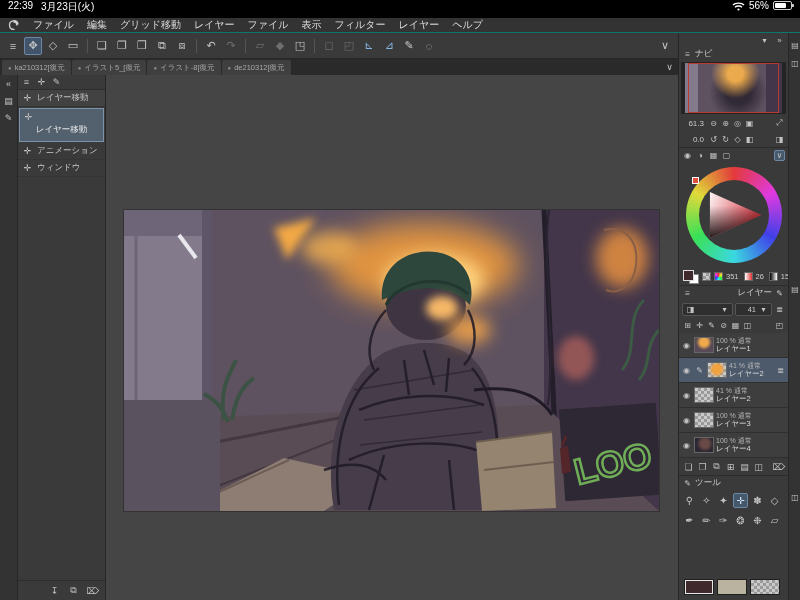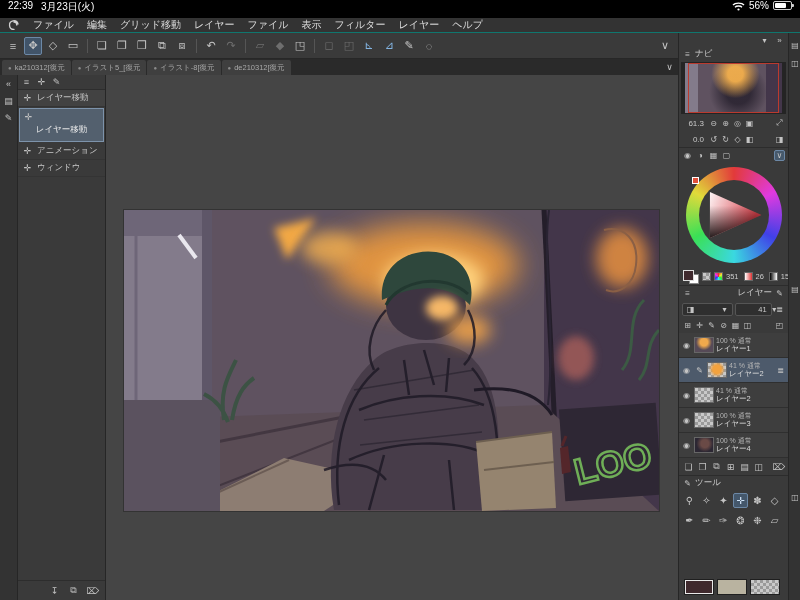--- a/index.html
+++ b/index.html
@@ -72,21 +72,21 @@
   .cpair .back{position:absolute;left:6px;top:4px;width:10px;height:10px;background:#fff;border:1px solid #888;}
   .cpair .front{position:absolute;left:0;top:0;width:11px;height:11px;border:1px solid #ddd;}
   .chip{width:9px;height:9px;border:1px solid #666;flex:0 0 auto;}
   .chip.h{background:conic-gradient(#e33,#ee3,#3e3,#3ee,#33e,#e3e,#e33);}
   .chip.s{background:linear-gradient(90deg,#fff,#d33);}
   .chip.v{background:linear-gradient(90deg,#000,#fff);}
   .hsvv{font-size:7.5px;color:#ccc;margin-right:2px;}
   
   .blendrow{height:18px;display:flex;align-items:center;gap:2px;padding:0 3px;}
   .combo{height:13px;background:#2f2f2f;border:1px solid #555;border-radius:2px;display:flex;align-items:center;gap:2px;padding:0 2px;font-size:7.5px;color:#ccc;}
-  .opac{width:24px;justify-content:center;padding-left:33px;}
+  .opac{width:24px;justify-content:flex-end;padding-left:33px;}
   .lockrow{height:15px;display:flex;align-items:center;gap:1px;padding:0 3px;}
   .layers{flex:0 0 auto;}
   .lrow{height:25px;display:flex;align-items:center;gap:2px;padding:0 2px;border-bottom:1px solid #2f2f2f;background:#3e3e3e;}
   .lrow.sel{background:#4d5a6b;}
   .lthumb{width:20px;height:16px;border:1px solid #666;flex:0 0 auto;}
   .checker{background:conic-gradient(#9a9a9a 0 90deg,#c9c9c9 0 180deg,#9a9a9a 0 270deg,#c9c9c9 0) 0 0/6px 6px;}
   .t-art1{background:radial-gradient(circle at 50% 30%,#f0a94c 0 28%,rgba(240,169,76,0) 60%),#564a57;}
   .t-orange{background:radial-gradient(circle at 50% 45%,#f2a23e 0 35%,rgba(242,162,62,0) 70%),conic-gradient(#9a9a9a 0 90deg,#c9c9c9 0 180deg,#9a9a9a 0 270deg,#c9c9c9 0) 0 0/6px 6px;}
   .t-art2{background:radial-gradient(circle at 55% 40%,#6a4a46 0 30%,rgba(106,74,70,0) 65%),#2c2733;}
   .ltext{display:flex;flex-direction:column;line-height:1.15;min-width:0;flex:1;}

